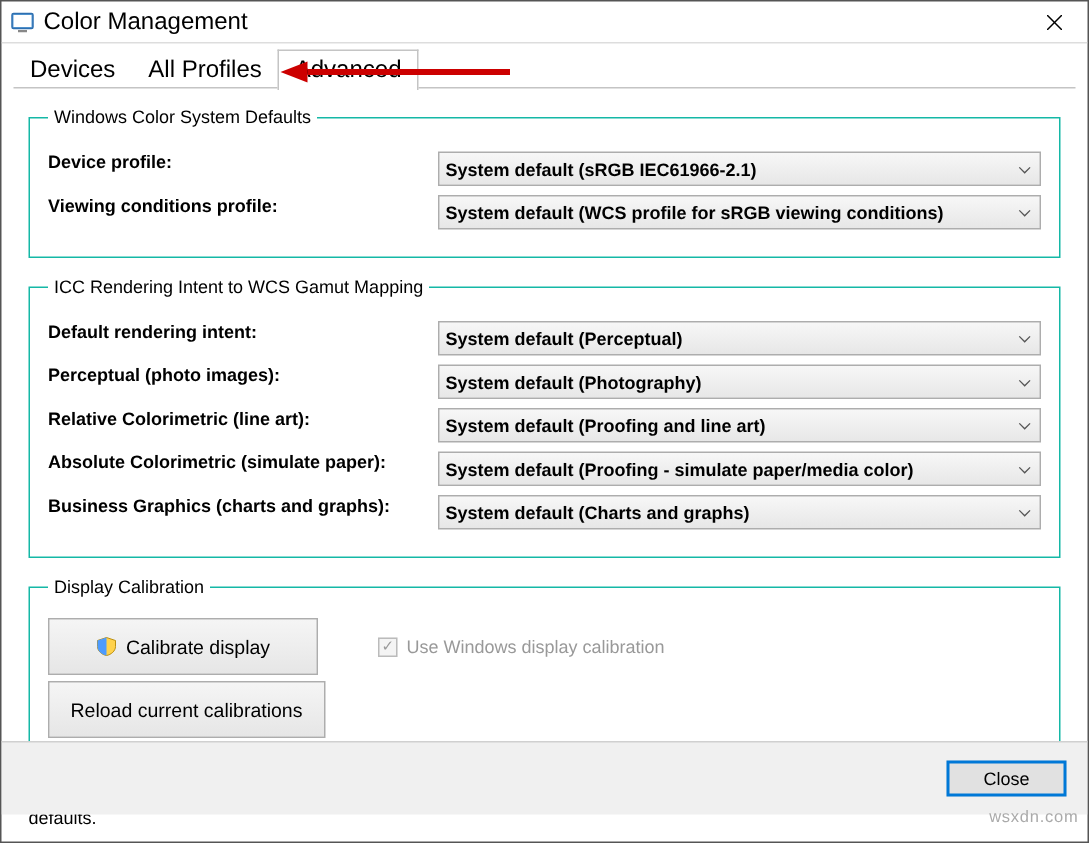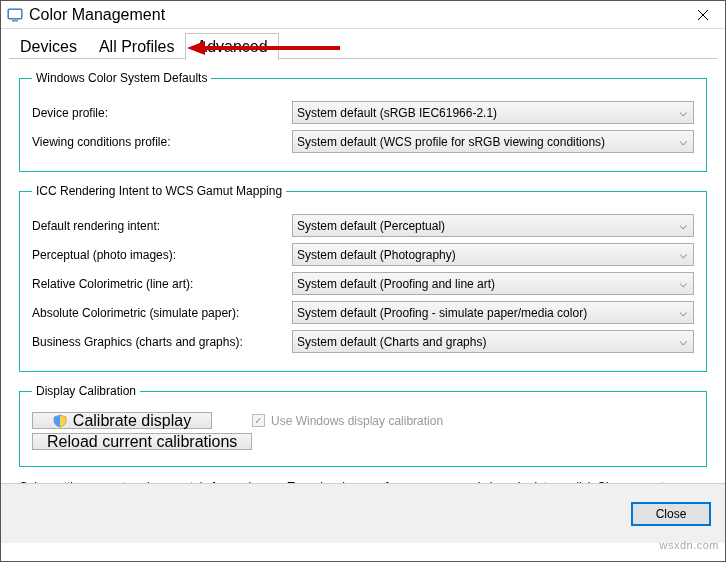--- a/index.html
+++ b/index.html
@@ -88,23 +88,24 @@
     border: 1px solid #14b8a6;
     margin: 0 0 12px 0;
     padding: 10px 12px 12px 12px;
   }
   legend {
     font-size: 12px;
     padding: 0 4px;
   }
   .row {
     display: flex;
-    align-items: center;
+    align-items: flex-start;
     margin: 6px 0;
     min-height: 23px;
+    font-weight: bold;
   }
   .row .label {
     width: 260px;
     font-size: 12px;
   }
   .dropdown {
     flex: 1;
     height: 23px;
     border: 1px solid #adadad;
     background: linear-gradient(#f7f7f7, #e7e7e7);
@@ -119,27 +120,27 @@
     color: #555;
   }
   .calib-row {
     display: flex;
     align-items: center;
     gap: 40px;
     margin: 4px 0;
   }
   .btn {
     min-width: 180px;
-    height: 17px;
+    height: 38px;
     border: 1px solid #adadad;
     background: linear-gradient(#f5f5f5, #e6e6e6);
     display: inline-flex;
     align-items: center;
     justify-content: center;
-    font-size: 16px;
+    font-size: 13px;
     padding: 0 14px;
     gap: 6px;
   }
   .btn.small { min-width: 180px; }
   .btn.system { min-width: 180px; justify-content: flex-start; padding: 0 10px; }
   .shield {
     width: 14px; height: 14px;
     display: inline-block;
   }
   .checkbox-row {
@@ -159,21 +160,21 @@
     color: #999;
   }
   .footer-note {
     font-size: 12px;
     margin: 4px 0 10px 0;
     line-height: 1.35;
     padding: 0 18px;
   }
   .bottom-bar {
     border-top: 1px solid #d0d0d0;
-    height: 60px;
+    height: 49px;
     display: flex;
     align-items: center;
     justify-content: flex-end;
     padding: 0 14px;
     background: #f0f0f0;
     position: absolute;
     left: 0; right: 0; bottom: 18px;
   }
   .close-btn {
     width: 80px; height: 24px;

